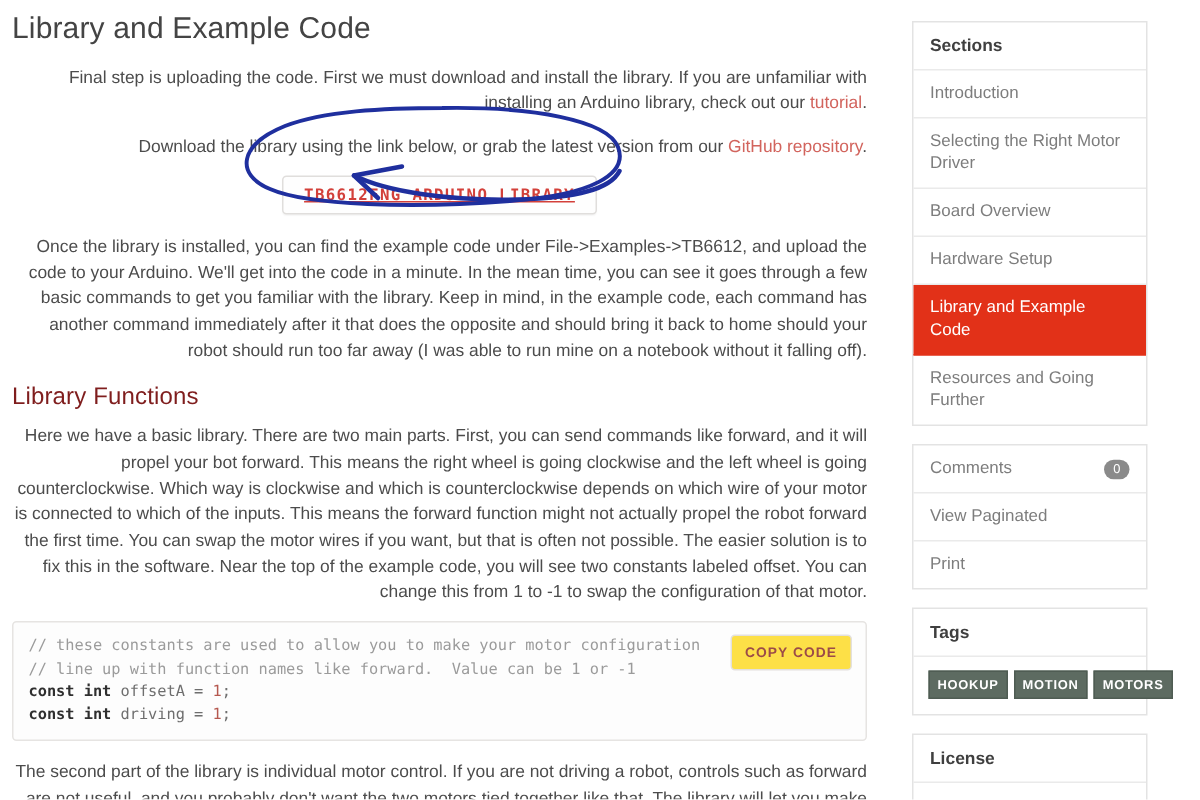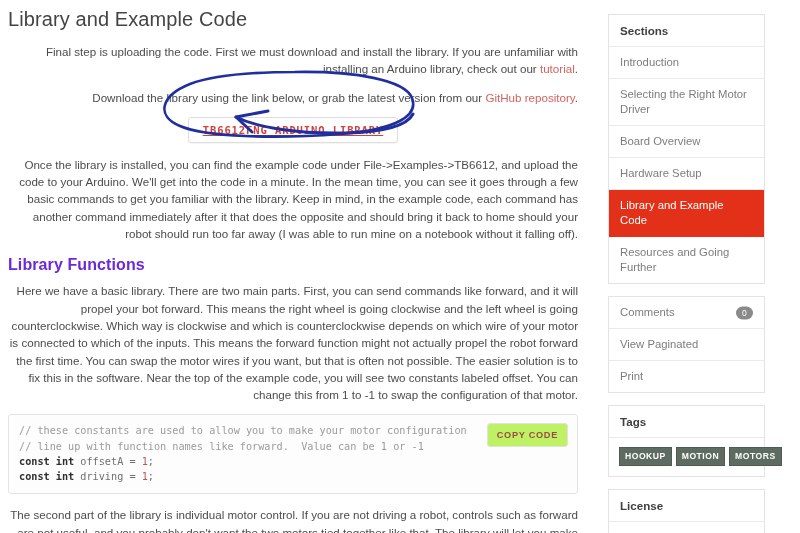--- a/index.html
+++ b/index.html
@@ -24,22 +24,22 @@
   .h1 {
     font-size: 20px;
     font-weight: 400;
     color: #444444;
     margin: 8px 0 12px 0;
     letter-spacing: 0.1px;
   }
 
   .h2 {
     font-size: 16px;
-    font-weight: 700;
-    color: #6d28d9;
+    font-weight: 400;
+    color: #7f1d1d;
     margin: 14px 0 8px 0;
     letter-spacing: 0.1px;
   }
 
   p.body {
     font-size: 11.6px;
     line-height: 17.3px;
     color: #4c4c4c;
     margin: 0 0 11px 0;
     text-align: right;
@@ -90,21 +90,21 @@
   .kw  { color: #2f2f2f; font-weight: 700; }
   .id  { color: #6e6e6e; }
   .op  { color: #6e6e6e; }
   .num { color: #b5584f; }
 
   .copy-code {
     position: absolute;
     right: 9px; top: 8px;
     border: 1px solid #e3e0de;
     border-radius: 3px;
-    background: #bef264;
+    background: #fde047;
     color: #9c4b48;
     font-size: 9.2px;
     font-weight: 700;
     letter-spacing: 0.7px;
     padding: 6px 9px;
     cursor: pointer;
     font-family: "Liberation Sans", sans-serif;
   }
 
   

